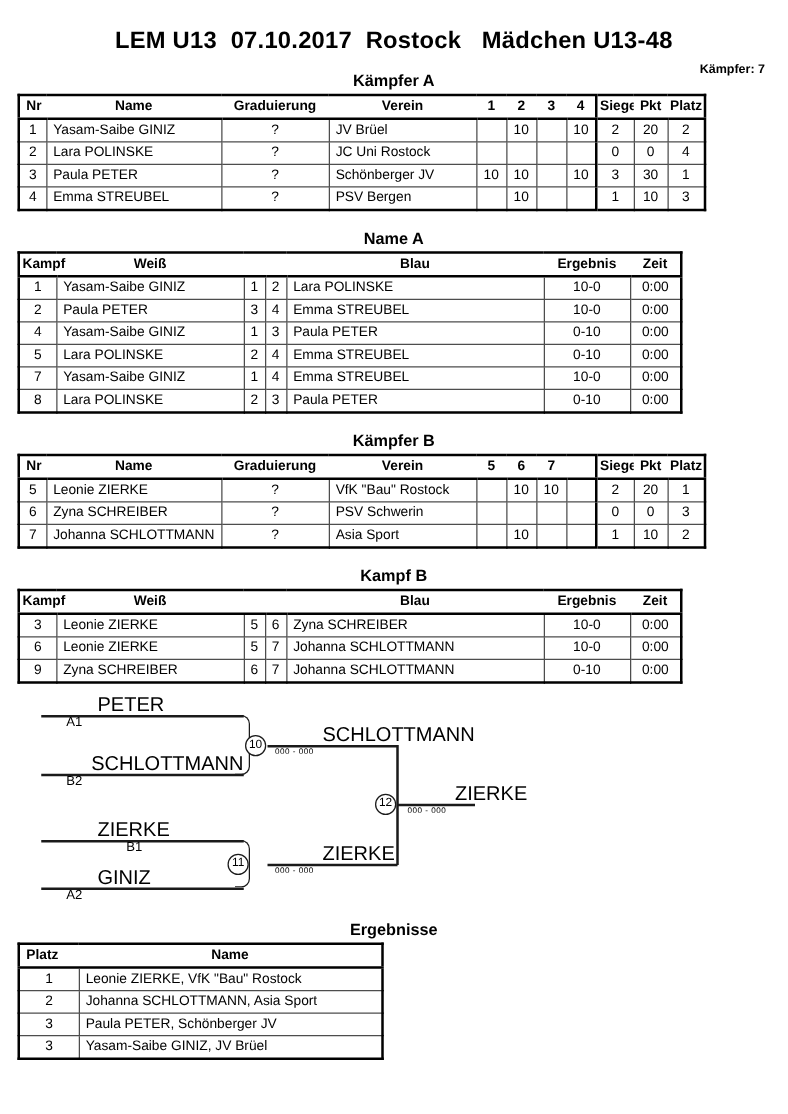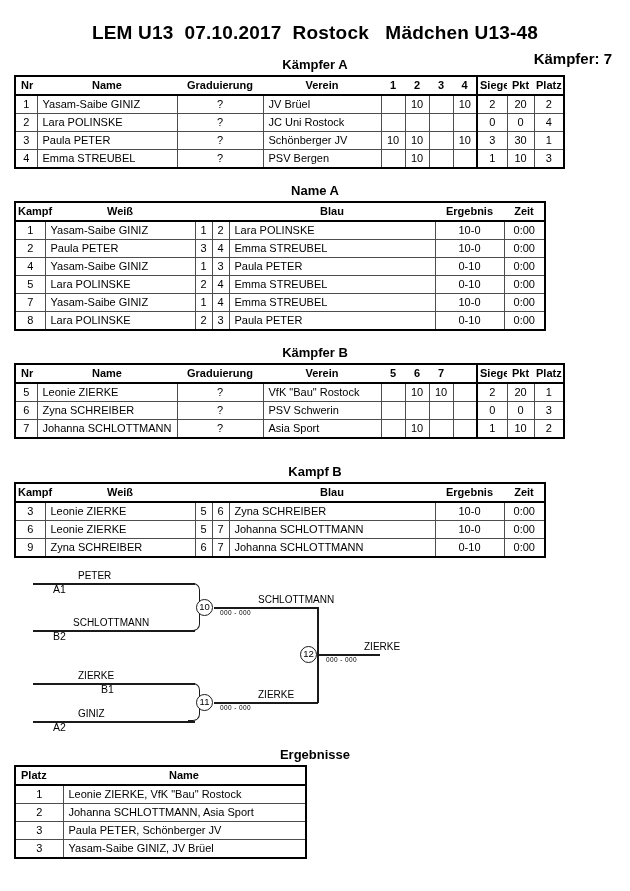--- a/index.html
+++ b/index.html
@@ -18,21 +18,21 @@
     text-align:center;
     font-size:19px;
     font-weight:bold;
     letter-spacing:0.2px;
     margin-top:22px;
     white-space:pre;
   }
   .fighter-count{
     position:absolute;
     top:50px; right:18px;
-    font-size:15px;
+    font-size:10px;
     font-weight:bold;
   }
 
   
   .section-title{
     font-size:13px;
     font-weight:bold;
     text-align:center;
   }
 
@@ -103,21 +103,21 @@
     position:relative;
     width:630px;
     height:165px;
     margin-top:8px;
   }
   .bk-line{ position:absolute; background:#1a1a1a; }
   .bk-h{ height:1.6px; }
   .bk-v{ width:1.6px; }
   .bk-name{
     position:absolute;
-    font-size:10px;
+    font-size:16px;
     line-height:11px;
     white-space:nowrap;
     padding-left:40px;
   }
   .bk-seed{
     position:absolute;
     font-size:10.5px;
     line-height:11px;
     margin-left:20px;
   }
@@ -355,21 +355,21 @@
       <td class="c"></td>
       <td class="c"></td>
       <td class="c thickleft">1</td>
       <td class="c">10</td>
       <td class="c">2</td>
     </tr>
   </tbody>
 </table>
 </div>
 
-<div class="section-title" style="margin-top:25px;">Kampf B</div>
+<div class="section-title" style="margin-top:14px;">Kampf B</div>
 <div class="tbl-wrap">
 <table class="outer matches">
   <thead>
     <tr>
       <th class="w-kampf hdr-overflow">Kampf</th>
       <th class="w-weiss">Weiß</th>
       <th class="w-n"></th>
       <th class="w-n"></th>
       <th class="w-blau">Blau</th>
       <th class="w-erg">Ergebnis</th>
@@ -428,21 +428,21 @@
   <div class="bk-name" style="left:38px; top:104px;">ZIERKE</div>
   <div class="bk-line bk-h" style="left:33px; top:117px; width:162px;"></div>
   <div class="bk-seed" style="left:33px; top:118px;padding-left:48px;">B1</div>
 
   <div class="bk-name" style="left:38px; top:142px;">GINIZ</div>
   <div class="bk-line bk-h" style="left:33px; top:155px; width:162px;"></div>
   <div class="bk-seed" style="left:33px; top:156px;">A2</div>
 
   <div class="rounded-r" style="left:188px; top:117px; width:12px; height:38px;"></div>
 
-  <div class="bk-node" style="left:196px; top:128px;">11</div>
+  <div class="bk-node" style="left:182px; top:128px;">11</div>
   <div class="bk-name" style="left:218px; top:123px;">ZIERKE</div>
   <div class="bk-line bk-h" style="left:214px; top:136px; width:104px;"></div>
   <div class="bk-score" style="left:220px; top:138px;">000 - 000</div>
 
   <div class="bk-line bk-v" style="left:317px; top:41px; height:96px;"></div>
 
   <div class="bk-node" style="left:300px; top:80px;">12</div>
   <div class="bk-name" style="left:324px; top:75px;">ZIERKE</div>
   <div class="bk-line bk-h" style="left:318px; top:88px; width:62px;"></div>
   <div class="bk-score" style="left:326px; top:90px;">000 - 000</div>

